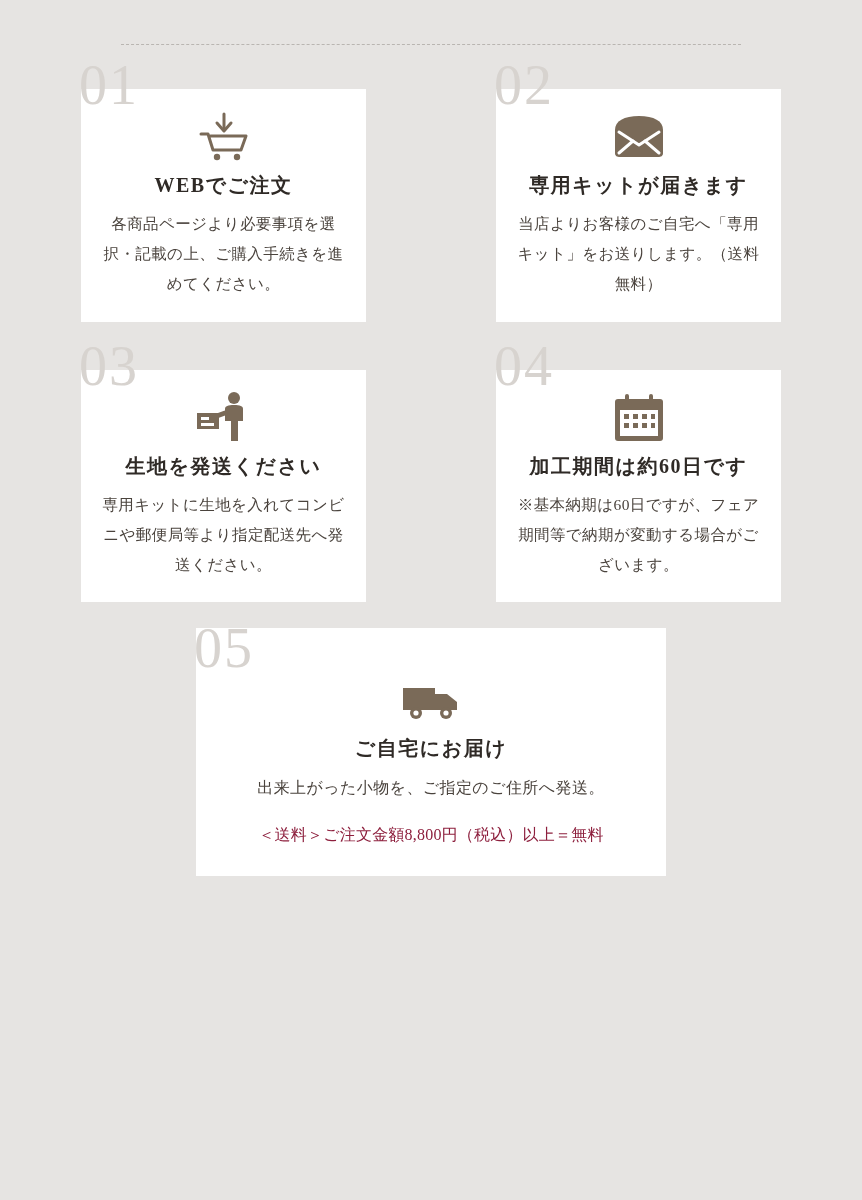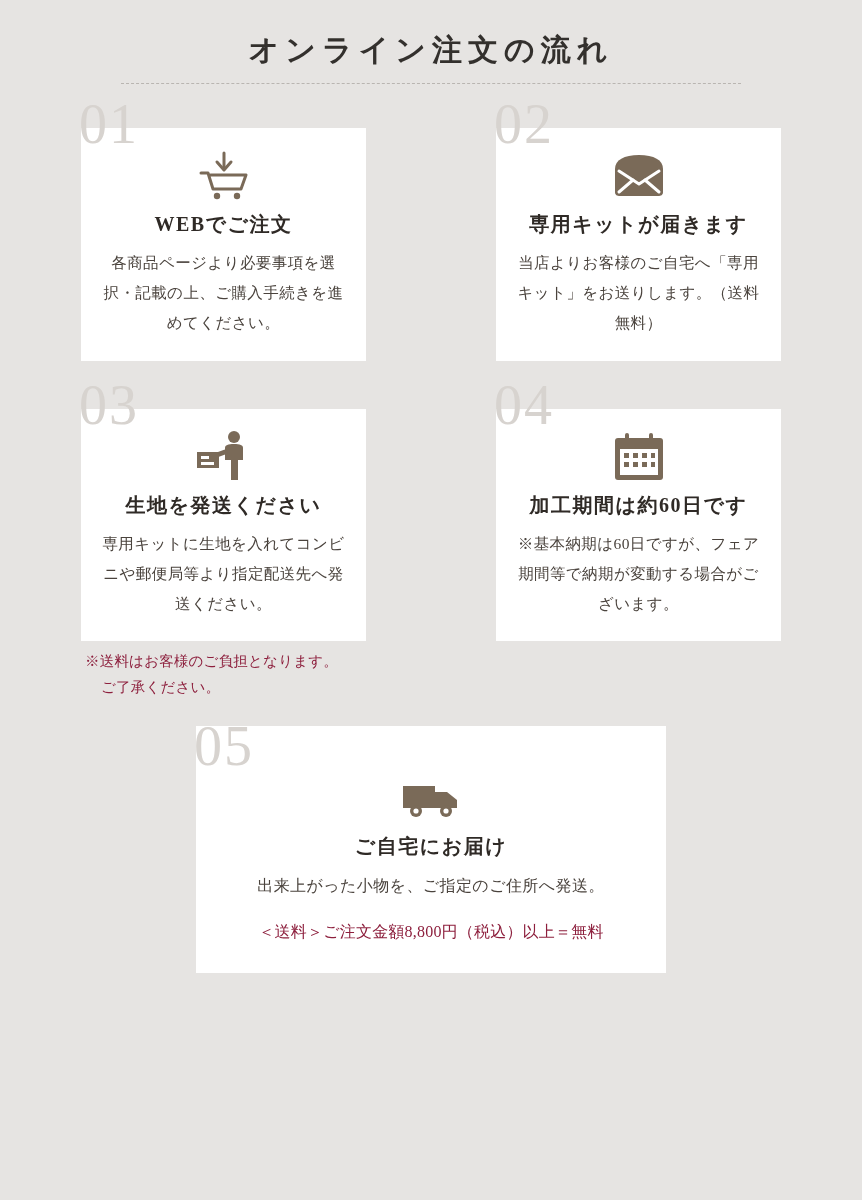--- a/index.html
+++ b/index.html
@@ -150,21 +150,20 @@
     margin-top: 15px;
     letter-spacing: 0.2px;
   }
 </style>
 </head>
 <body>
 
 <div class="page">
 
   <div class="heading-wrap">
-    <div class="heading-title">オンライン注文の流れ</div>
     <div class="heading-rule"></div>
   </div>
 
   <div class="grid">
 
     <div class="row row1">
 
       <div class="step">
         <div class="step-num">01</div>
         <div class="card">
@@ -211,24 +210,20 @@
               <path d="M33 18 C33 15, 36 14, 42 14 C48 14, 51 15, 51 18 L51 30 L33 30 Z" fill="#7a6a58"></path>
               <rect x="39" y="30" width="7" height="20" fill="#7a6a58"></rect>
               <path d="M33 22 L22 26" stroke="#7a6a58" stroke-width="5" stroke-linecap="round"></path>
               <rect x="5" y="22" width="22" height="16" fill="#7a6a58"></rect>
               <rect x="9" y="26" width="8" height="3" fill="#ffffff"></rect>
               <rect x="9" y="32" width="13" height="3" fill="#ffffff"></rect>
             </svg>
           </div>
           <div class="card-title">生地を発送ください</div>
           <div class="card-body">専用キットに生地を入れてコンビニや郵便局等より指定配送先へ発送ください。</div>
-        </div>
-        <div class="note">
-          <span>※送料はお客様のご負担となります。</span>
-          <span class="note-line2">ご了承ください。</span>
         </div>
       </div>
 
       <div class="step">
         <div class="step-num">04</div>
         <div class="card">
           <div class="card-icon">
             <svg width="56" height="52" viewBox="0 0 56 52" fill="none">
               <rect x="14" y="2" width="4" height="10" rx="2" fill="#7a6a58"></rect>
               <rect x="38" y="2" width="4" height="10" rx="2" fill="#7a6a58"></rect>

